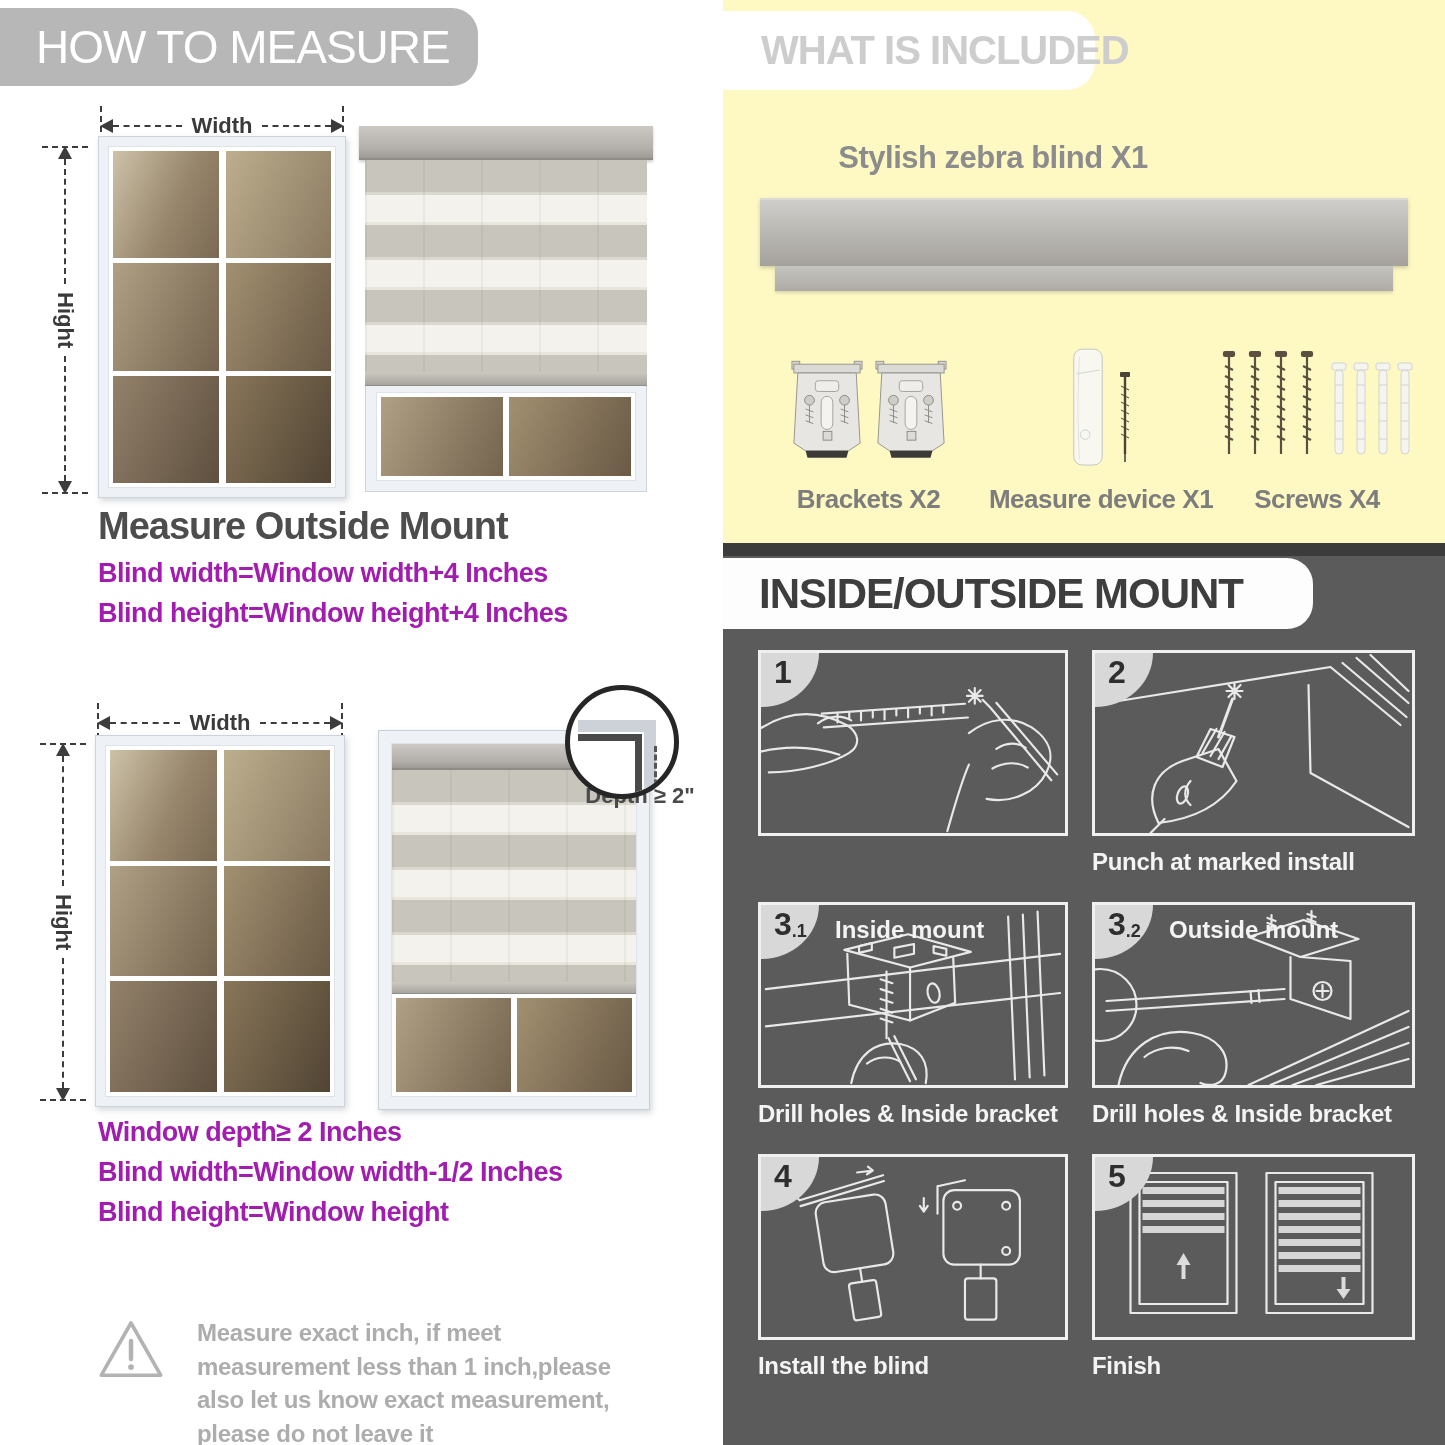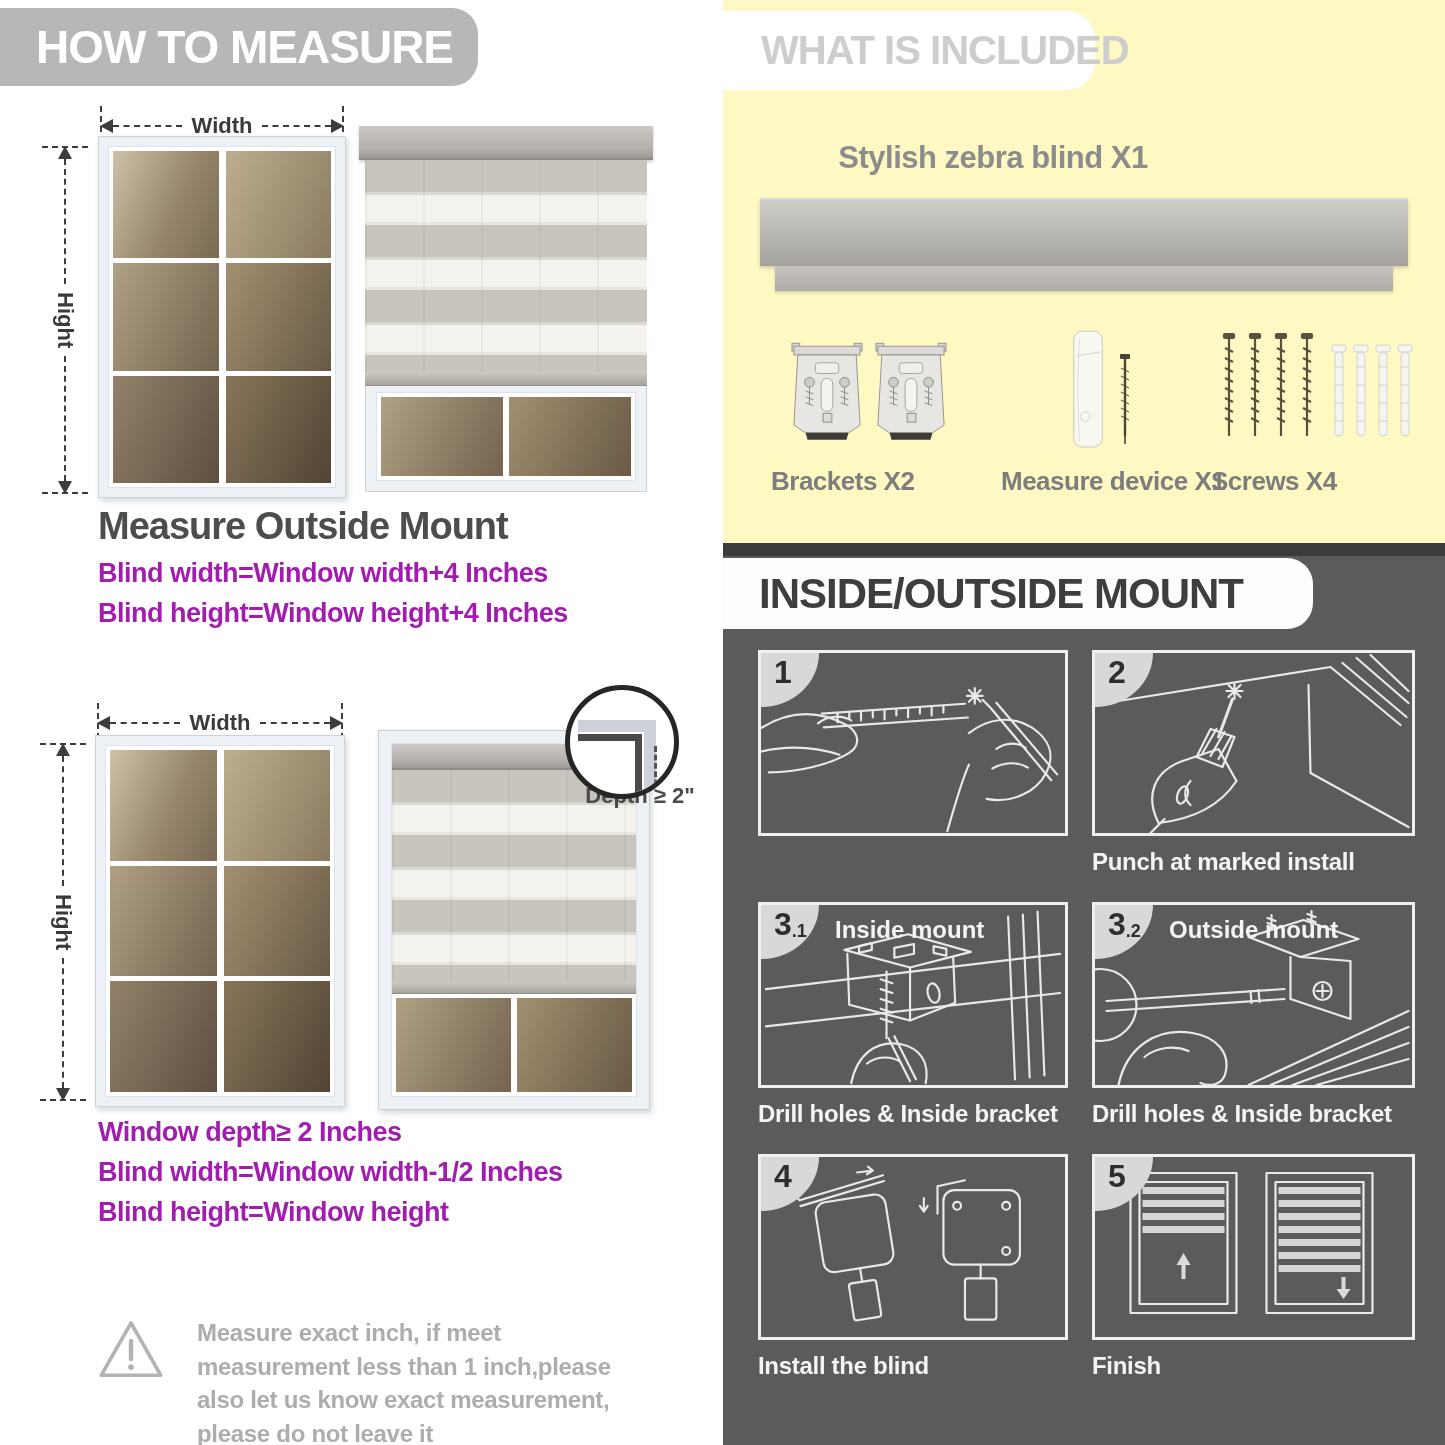--- a/index.html
+++ b/index.html
@@ -3,21 +3,21 @@
 <meta charset="utf-8">
 <style>
   * { box-sizing: border-box; margin: 0; padding: 0; }
   body { font-family: "Liberation Sans", sans-serif; background:#fff; }
   .page { position:relative; width:1445px; height:1445px; background:#fff; overflow:hidden; }
 
   
   .left-col { position:absolute; left:0; top:0; width:723px; height:1445px; background:#fff; }
   .badge-how { position:absolute; left:0; top:8px; width:478px; height:78px; background:#b8b7b7;
     border-radius:0 26px 26px 0; display:flex; align-items:center; padding-left:36px;
-    color:#fff; font-weight:700; font-size:46px; letter-spacing:-1px; }
+    color:#fff; font-weight:400; font-size:46px; letter-spacing:-1px; }
 
   .illus { position:absolute; left:0; width:723px; }
   .row1 { top:108px; height:395px; }
   .row2 { top:695px; height:420px; }
 
   
   .window { position:absolute; background:#eef1f5; border:1px solid #ccd3da; padding:9px;
     box-shadow:2px 3px 6px rgba(90,100,110,.25); }
   .w-inner { width:100%; height:100%; background:#fff; border:1px solid #dde3e8; padding:4px; display:flex; gap:7px; }
   .sash { flex:1; display:grid; grid-template-rows:repeat(3,1fr); gap:5px; background:#fff; }
@@ -91,21 +91,21 @@
   .right-top { position:absolute; left:723px; top:0; width:806px; height:543px; background:#fef9c3; }
   .badge-inc { position:absolute; left:0; top:11px; width:372px; height:79px; background:#fff;
     border-radius:0 28px 28px 0; display:flex; align-items:center; padding-left:38px;
     color:#cdcdcd; font-weight:700; font-size:40px; letter-spacing:-1px; white-space:nowrap; }
   .blind-title { position:absolute; left:0; top:140px; width:540px; text-align:center;
     font-size:31px; font-weight:700; color:#8c8c8c; letter-spacing:-0.5px; }
   .railbox { position:absolute; left:37px; top:198px; width:648px; }
   .rail-top { height:68px; background:linear-gradient(180deg,#d0cecA,#b7b5b0 55%,#a5a29d);
     border-top:2px solid #dcdad6; box-shadow:0 2px 4px rgba(0,0,0,.18); }
   .rail-bot { margin:0 15px; height:25px; background:linear-gradient(180deg,#c6c4bf,#aeaba6); box-shadow:0 2px 3px rgba(0,0,0,.15); }
-  .item { position:absolute; top:322px; display:flex; flex-direction:column; }
+  .item { position:absolute; top:340px; display:flex; flex-direction:column; align-items:center; }
   .item-icons { height:138px; display:flex; align-items:center; justify-content:center; gap:10px; }
   .item-label { margin-top:6px; font-size:26px; font-weight:700; color:#7d7d7d; letter-spacing:-0.5px; white-space:nowrap; }
   .it1 { left:48px; width:195px; }
   .it2 { left:278px; width:200px; }
   .it3 { left:488px; width:212px; }
 
   
   .right-dark { position:absolute; left:723px; top:543px; width:722px; height:902px; background:#5b5b5b; }
   .dark-strip { position:absolute; left:0; top:0; width:722px; height:13px; background:#3b3b3b; }
   .badge-mnt { position:absolute; left:0; top:15px; width:590px; height:71px; background:#fdfdfd;

